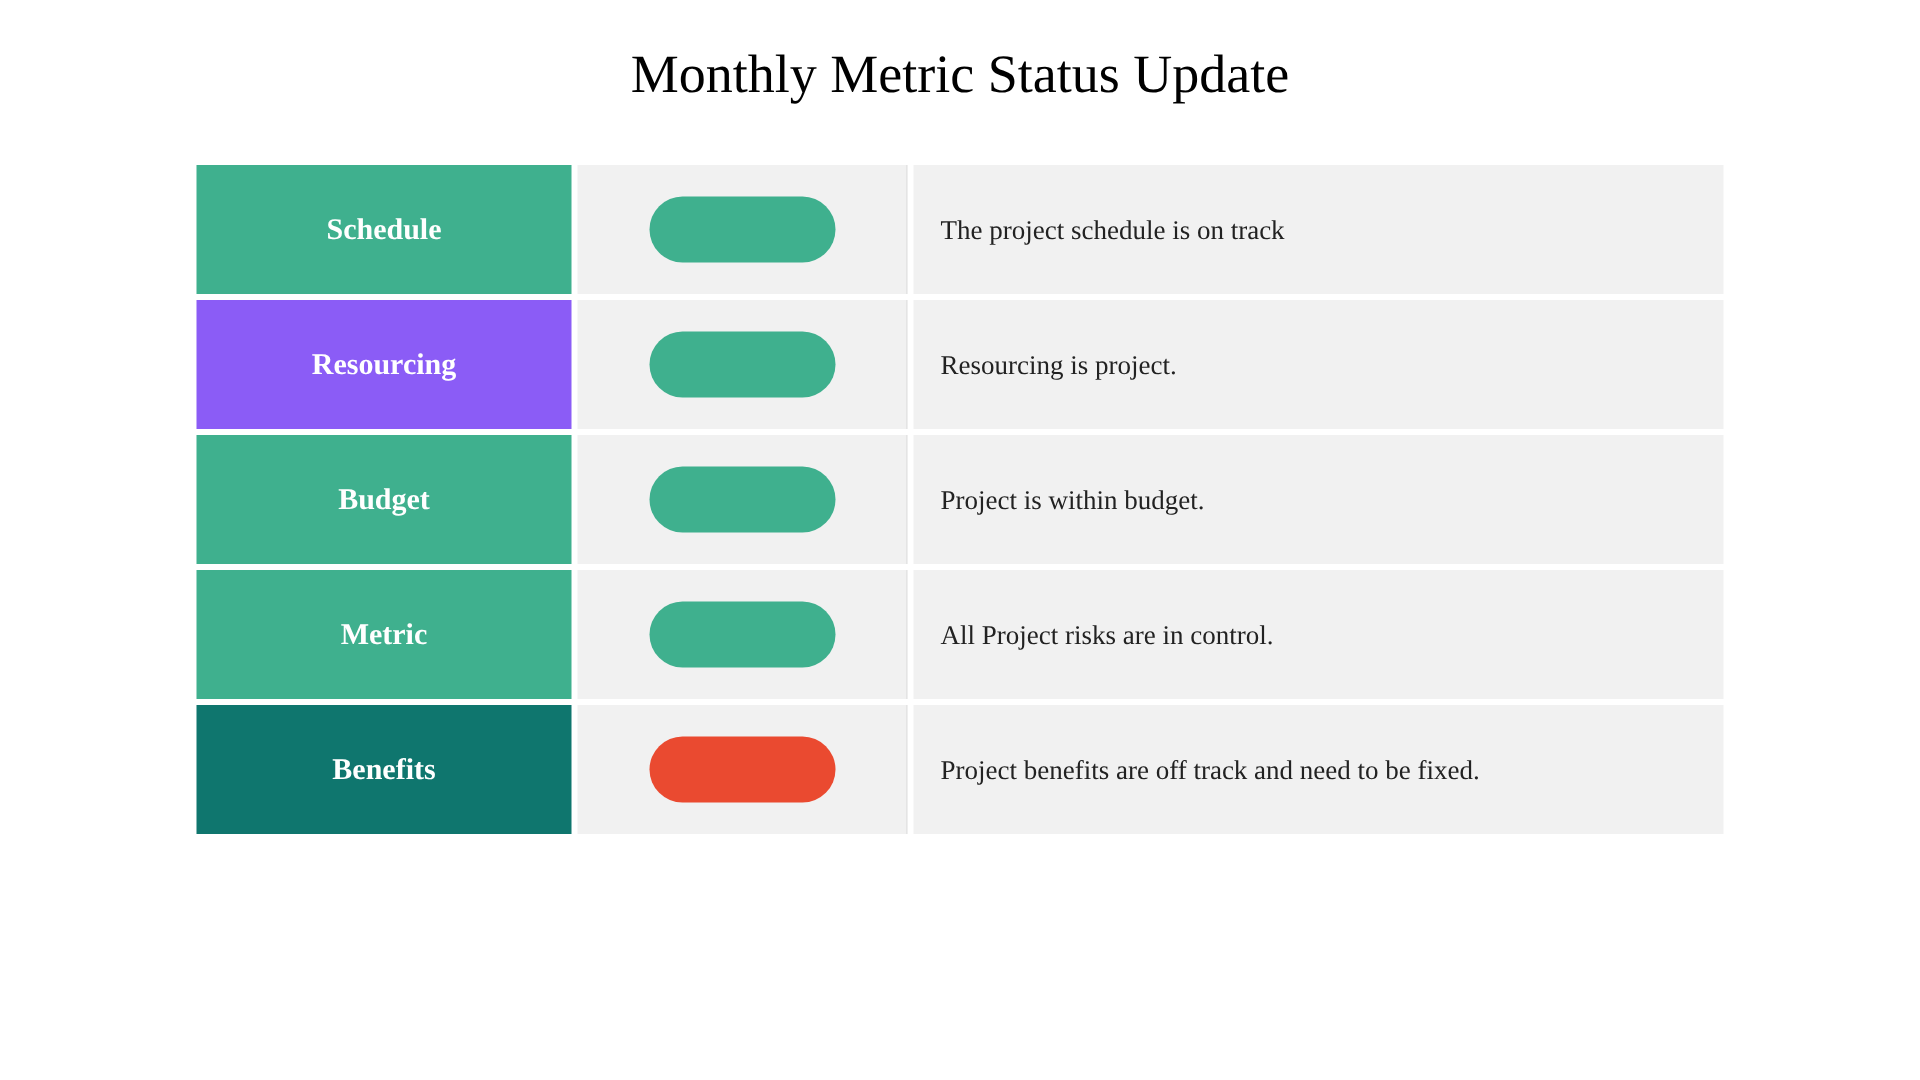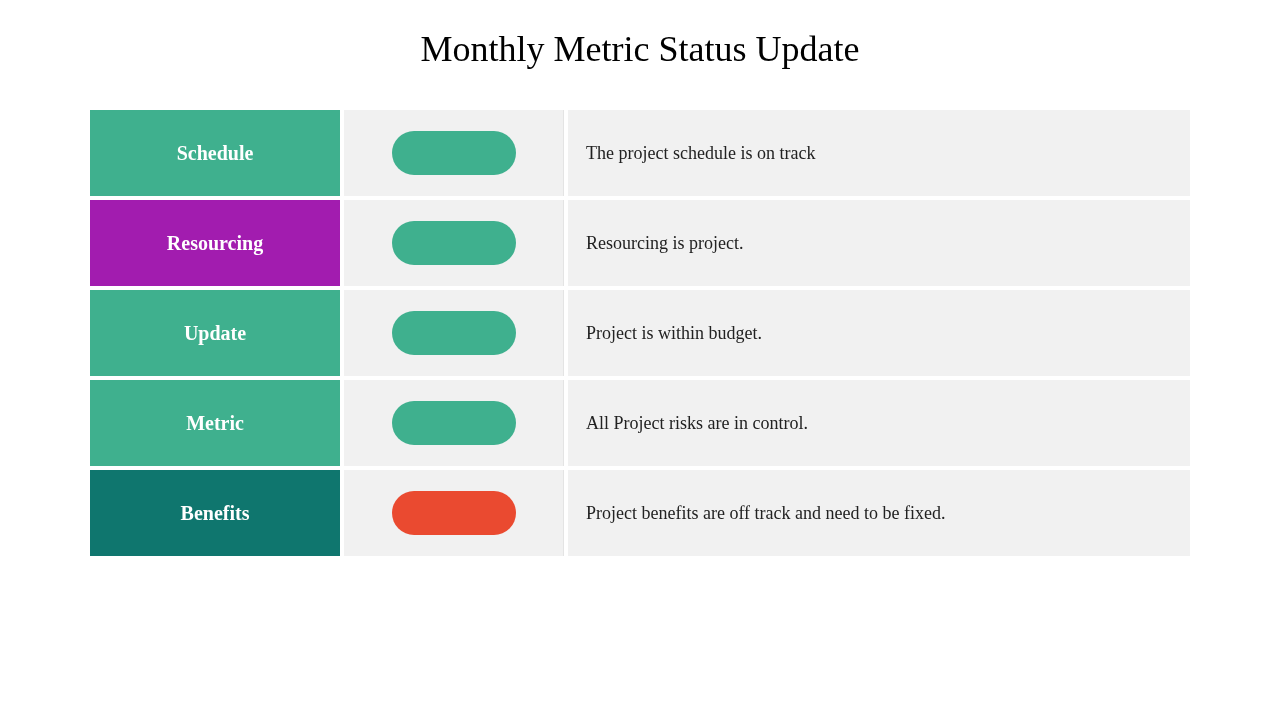--- a/index.html
+++ b/index.html
@@ -13,21 +13,21 @@
     .page-title {
       text-align: center;
       font-size: 36px;
       font-weight: 400;
       color: #000;
       padding-top: 28px;
       padding-bottom: 40px;
       border-radius: 23px;
     }
     .metric-table {
-      width: 1100px;
+      width: 1018px;
       margin: 0 auto;
       display: flex;
       flex-direction: column;
       gap: 4px;
     }
     .metric-row {
       display: flex;
       gap: 4px;
       height: 86px;
     }
@@ -72,29 +72,29 @@
 
   <div class="metric-row">
     <div class="metric-label-cell" style="background:#3fb08e">Schedule</div>
     <div class="metric-pill-cell">
       <div class="metric-pill" style="background:#3fb08e"></div>
     </div>
     <div class="metric-desc-cell">The project schedule is on track</div>
   </div>
 
   <div class="metric-row">
-    <div class="metric-label-cell" style="background:#a21caf">Resourcing</div>
+    <div class="metric-label-cell" style="background:#8b5cf6">Resourcing</div>
     <div class="metric-pill-cell">
       <div class="metric-pill" style="background:#3fb08e"></div>
     </div>
     <div class="metric-desc-cell">Resourcing is project.</div>
   </div>
 
   <div class="metric-row">
-    <div class="metric-label-cell" style="background:#3fb08e">Update</div>
+    <div class="metric-label-cell" style="background:#3fb08e">Budget</div>
     <div class="metric-pill-cell">
       <div class="metric-pill" style="background:#3fb08e"></div>
     </div>
     <div class="metric-desc-cell">Project is within budget.</div>
   </div>
 
   <div class="metric-row">
     <div class="metric-label-cell" style="background:#3fb08e">Metric</div>
     <div class="metric-pill-cell">
       <div class="metric-pill" style="background:#3fb08e"></div>

